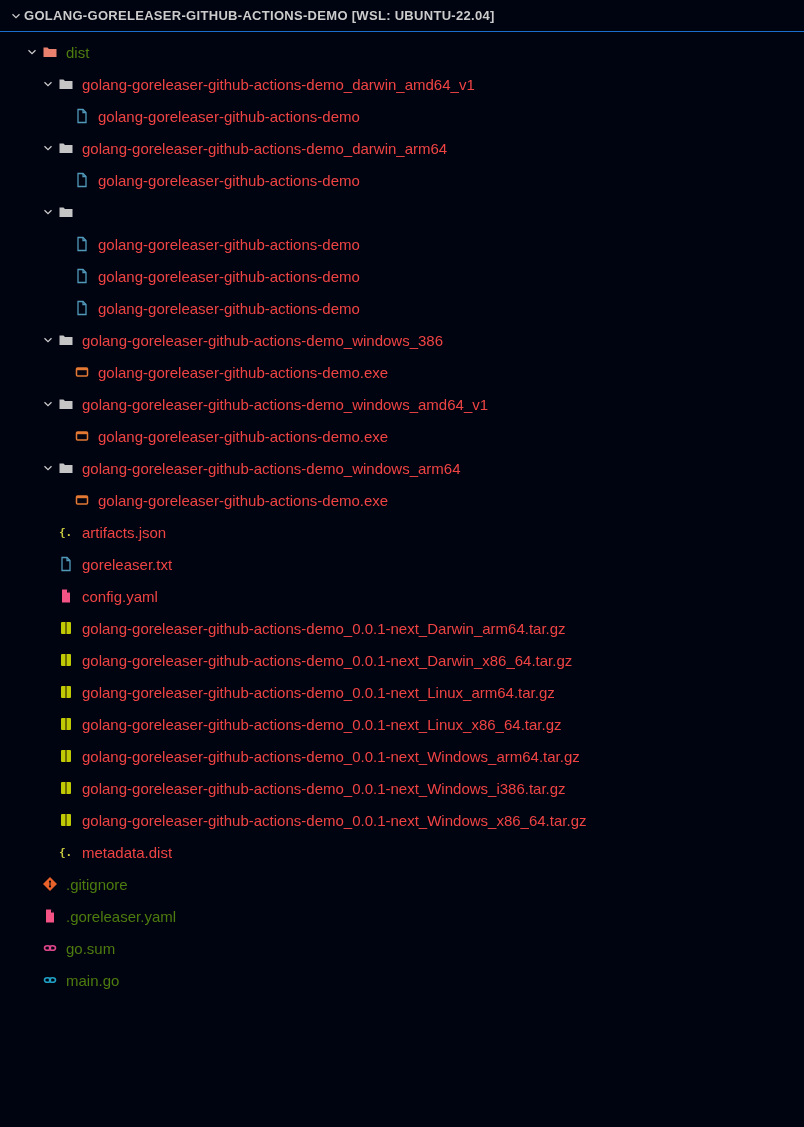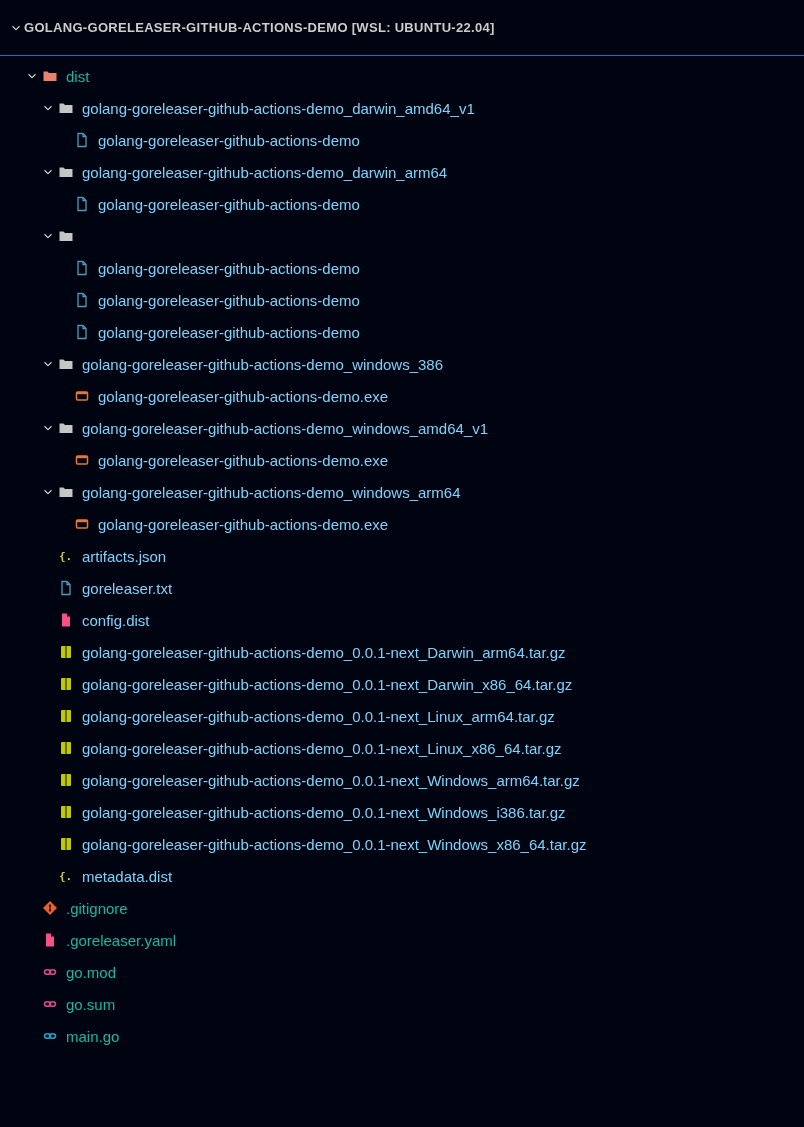--- a/index.html
+++ b/index.html
@@ -8,21 +8,21 @@
   color: #cccccc;
   font-family: "Segoe UI", -apple-system, sans-serif;
   font-size: 14px;
   width: 804px;
   height: 1127px;
   overflow: hidden;
 }
 .explorer-header {
   display: flex;
   align-items: center;
-  padding: 20px 8px;
+  padding: 8px 8px;
   font-weight: 700;
   font-size: 13px;
   color: #cccccc;
   border-bottom: 1px solid #1a6fcc;
   letter-spacing: 0.3px;
 }
 .tree {
   padding-top: 4px;
 }
 .row {
@@ -44,22 +44,22 @@
 .spacer { display:inline-block; flex-shrink:0; }
 .icon {
   width: 20px;
   display: flex;
   justify-content: center;
   align-items: center;
   flex-shrink: 0;
   margin-right: 6px;
 }
 .icon svg { width: 16px; height: 16px; }
-.label { color: #7dd3fc; font-size: 15px; }
-.label.toplabel { color: #14b8a6; }
+.label { color: #ef4444; font-size: 15px; }
+.label.toplabel { color: #4d7c0f; }
 .explorer-header .label { color: #cccccc; font-weight:700; font-size:13px; }
 </style>
 </head>
 <body>
 
 <div class="explorer-header">
   <span class="twisty">
     <svg viewBox="0 0 16 16">
         <path d="M4 6 l4 4 l4 -4" fill="none" stroke="#cccccc" stroke-width="1.4"></path>
       </svg>
@@ -276,21 +276,21 @@
     </div>
     <div class="row">
       <span class="spacer" style="width: 40px;"></span>
       <span class="twisty"></span>
       <span class="icon">
         <svg viewBox="0 0 16 16">
           <path d="M4 1.5 h5 l3 3 v10 h-8 z" fill="#f55385"></path>
           <path d="M9 1.5 v3 h3" fill="#000310"></path>
         </svg>
       </span>
-      <span class="label">config.dist</span>
+      <span class="label">config.yaml</span>
     </div>
     <div class="row">
       <span class="spacer" style="width: 40px;"></span>
       <span class="twisty"></span>
       <span class="icon">
         <svg viewBox="0 0 16 16">
           <rect x="3" y="2" width="10" height="12" rx="1" fill="#bfca04"></rect>
           <rect x="7" y="2" width="2" height="12" fill="#6b6b00"></rect>
         </svg>
       </span>
@@ -398,31 +398,20 @@
     </div>
     <div class="row">
       <span class="spacer" style="width: 24px;"></span>
       <span class="twisty"></span>
       <span class="icon">
         <svg viewBox="0 0 16 16">
           <ellipse cx="5.5" cy="8" rx="3" ry="2.3" fill="none" stroke="#e0478b" stroke-width="1.6"></ellipse>
           <ellipse cx="10.5" cy="8" rx="3" ry="2.3" fill="none" stroke="#e0478b" stroke-width="1.6"></ellipse>
         </svg>
       </span>
-      <span class="label toplabel">go.mod</span>
-    </div>
-    <div class="row">
-      <span class="spacer" style="width: 24px;"></span>
-      <span class="twisty"></span>
-      <span class="icon">
-        <svg viewBox="0 0 16 16">
-          <ellipse cx="5.5" cy="8" rx="3" ry="2.3" fill="none" stroke="#e0478b" stroke-width="1.6"></ellipse>
-          <ellipse cx="10.5" cy="8" rx="3" ry="2.3" fill="none" stroke="#e0478b" stroke-width="1.6"></ellipse>
-        </svg>
-      </span>
       <span class="label toplabel">go.sum</span>
     </div>
     <div class="row">
       <span class="spacer" style="width: 24px;"></span>
       <span class="twisty"></span>
       <span class="icon">
         <svg viewBox="0 0 16 16">
           <ellipse cx="5.5" cy="8" rx="3" ry="2.3" fill="none" stroke="#1fa1c5" stroke-width="1.6"></ellipse>
           <ellipse cx="10.5" cy="8" rx="3" ry="2.3" fill="none" stroke="#1fa1c5" stroke-width="1.6"></ellipse>
         </svg>

